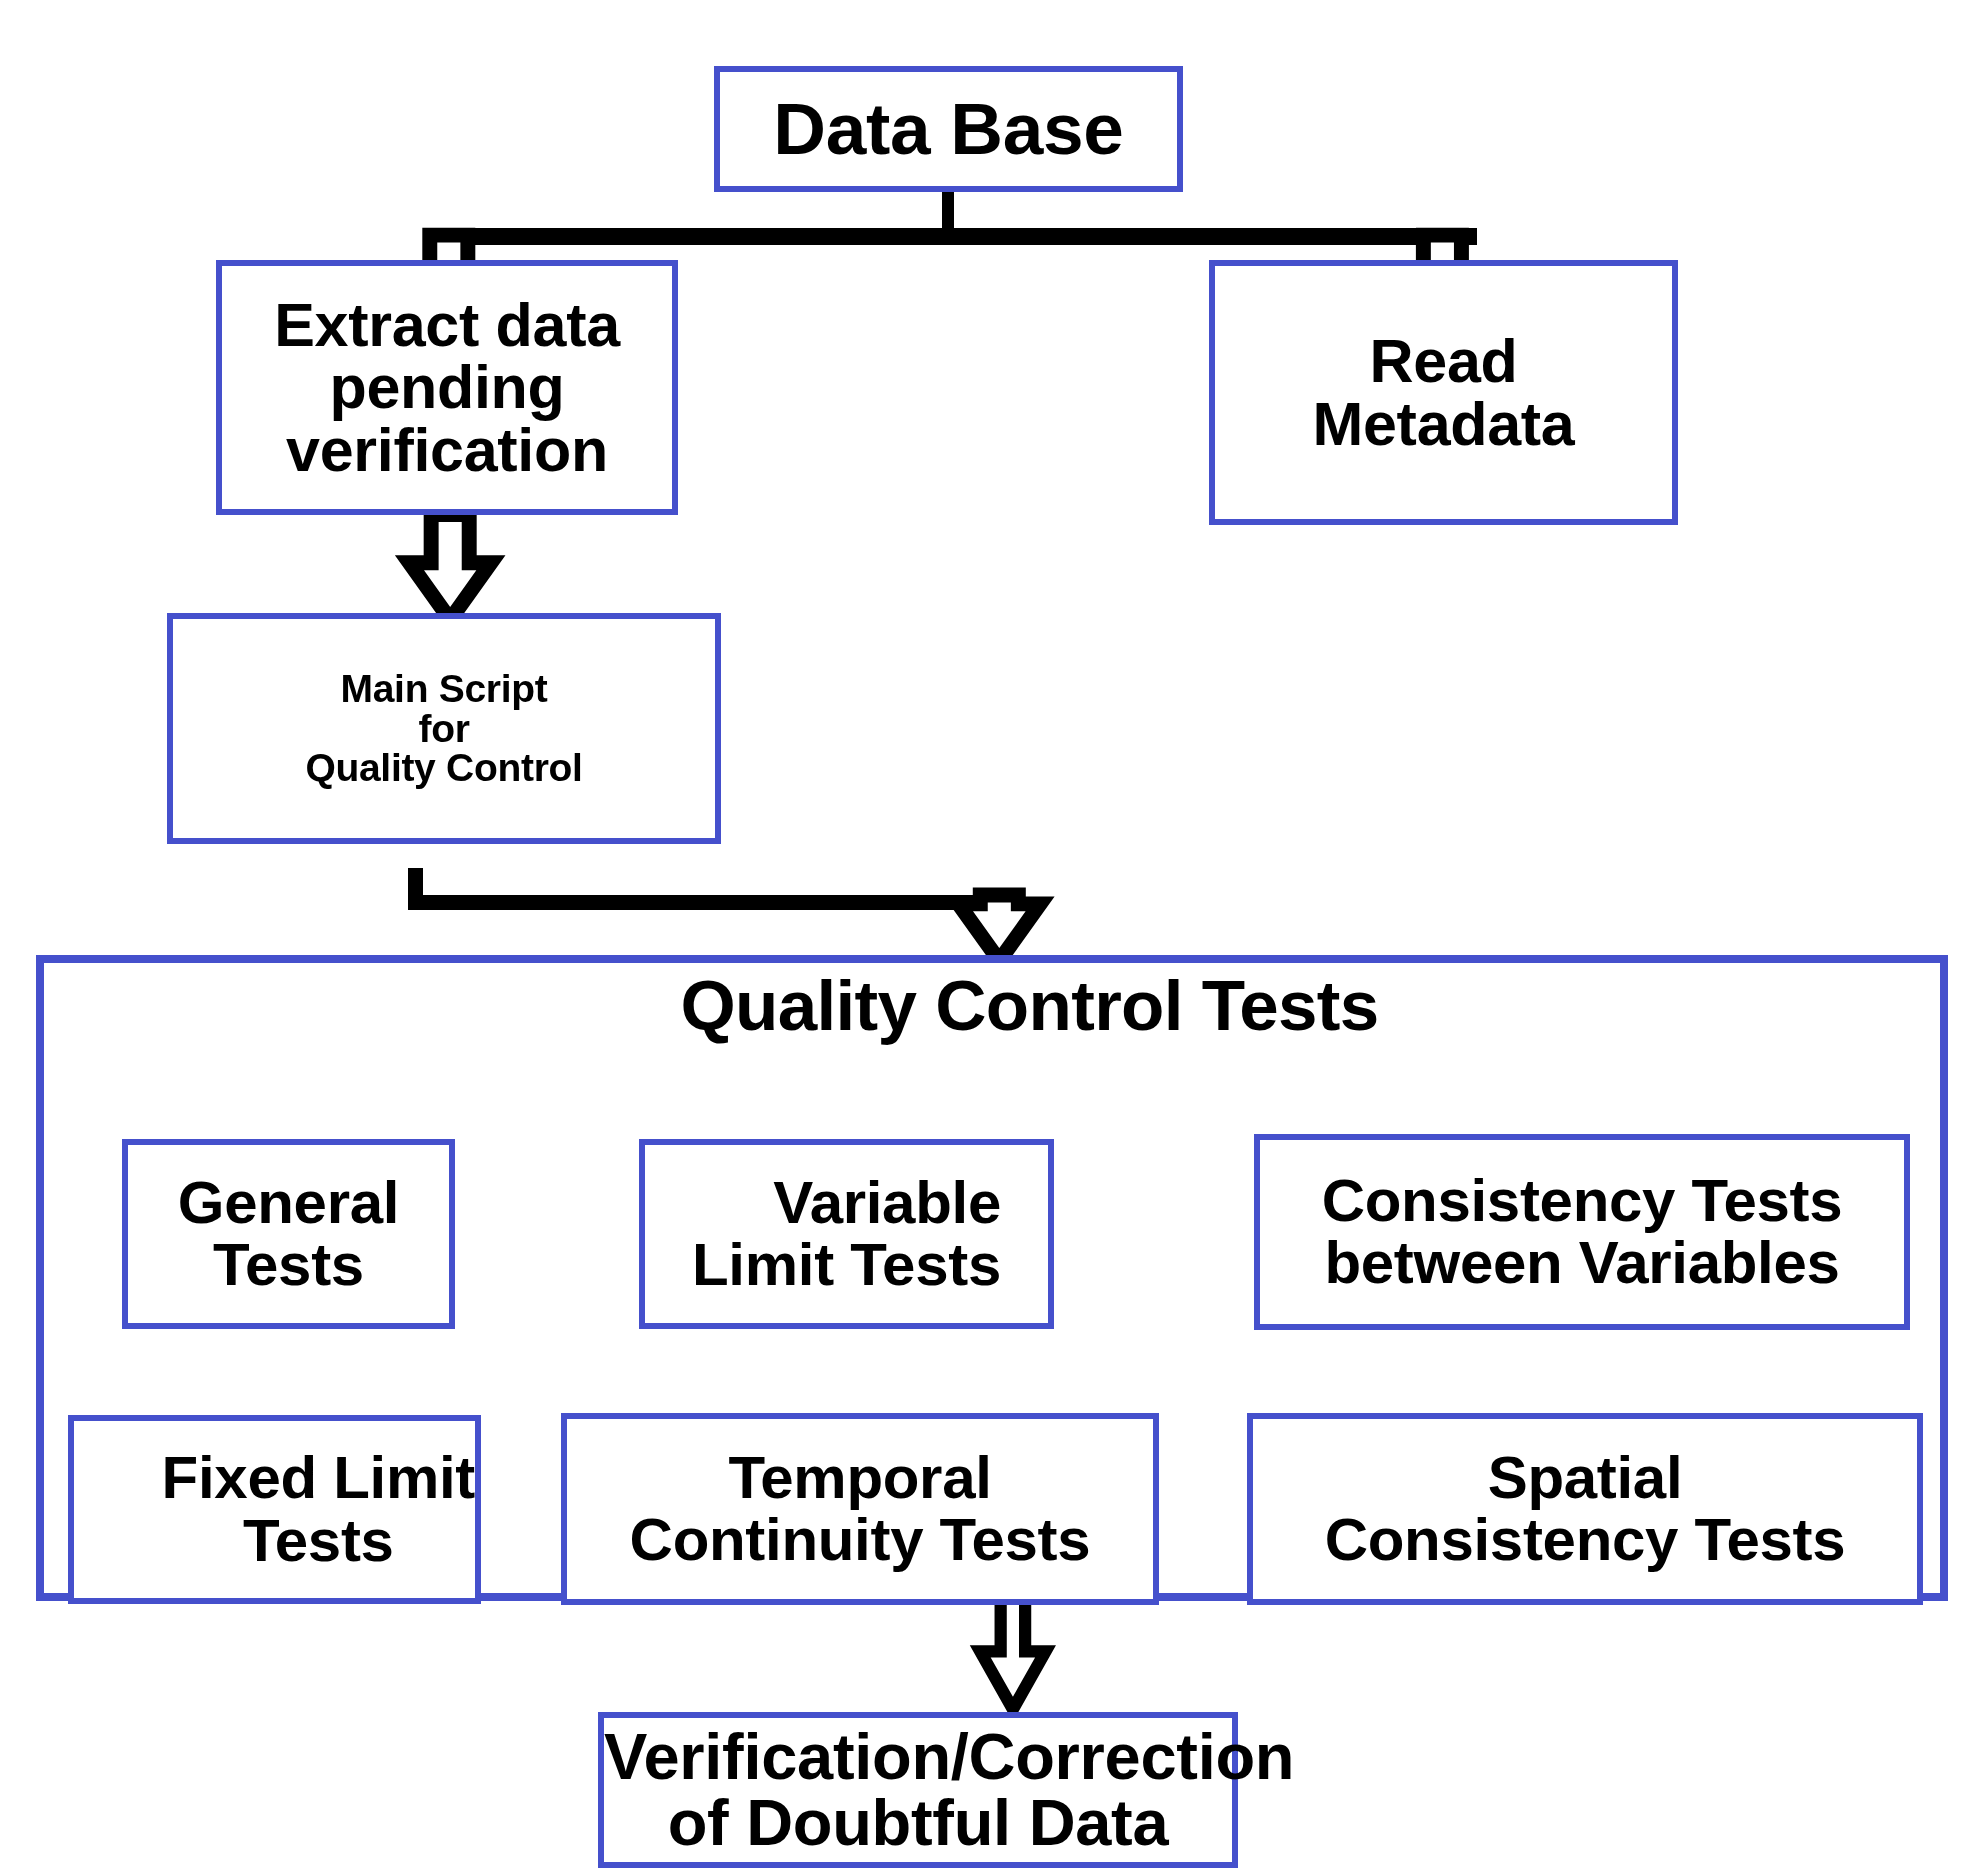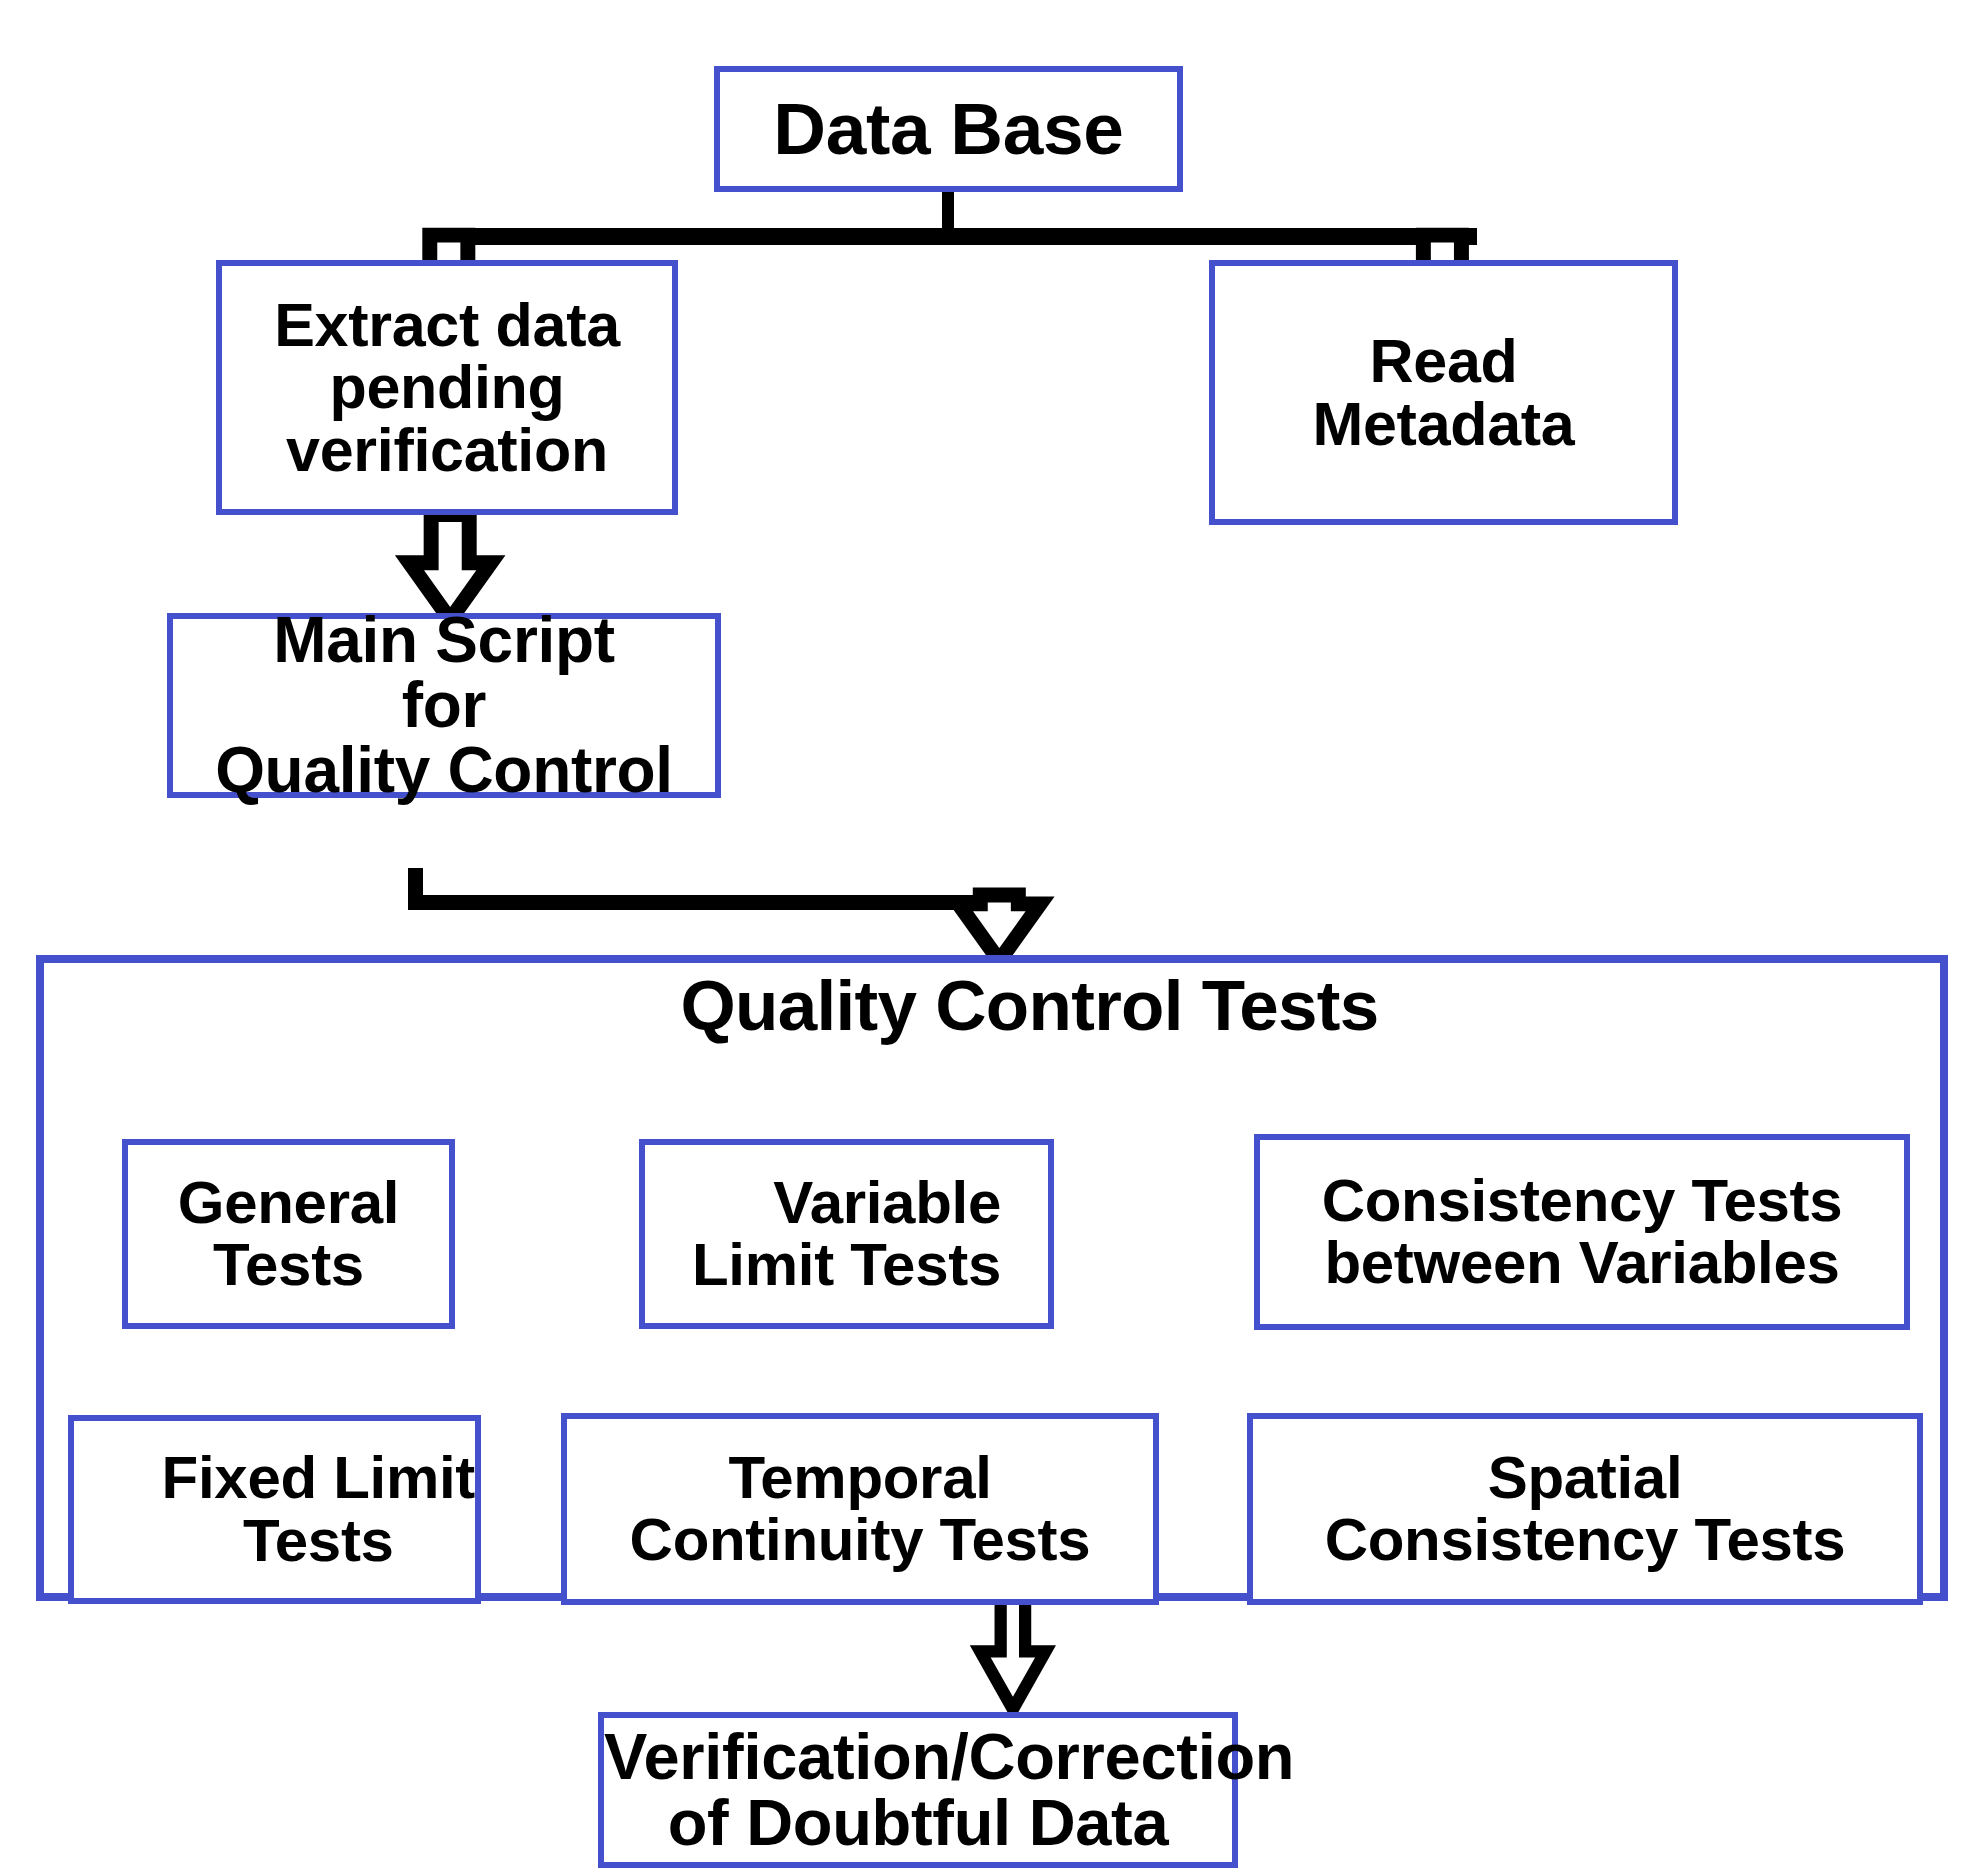--- a/index.html
+++ b/index.html
@@ -25,21 +25,21 @@
     font-stretch:condensed;
     white-space:pre-line;
   }
 
   .node .txt{display:block;width:100%;}
 
   
   #n-database{left:714px;top:38px;width:469px;height:126px;font-size:73px;margin-top:28px;}
   #n-extract {left:216px; top:260px;width:462px;height:255px;font-size:61px;}
   #n-metadata{left:1209px;top:260px;width:469px;height:265px;font-size:61px;}
-  #n-mainscript{left:167px;top:613px;width:554px;height:185px;font-size:64px;}
+  #n-mainscript{left:167px;top:613px;width:554px;height:231px;font-size:39px;}
 
   
   #qc-container{
     position:absolute;left:36px;top:955px;width:1912px;height:646px;
     box-sizing:border-box;background:#ffffff;border:8.8px solid #4550CC;
   }
   #qc-title{
     position:absolute;left:0;top:970px;width:1985px;height:75px;
     text-align:center;color:#000;font-weight:700;font-size:71px;
     letter-spacing:-0.7px;font-stretch:condensed;line-height:1.0;padding-left:37px;

